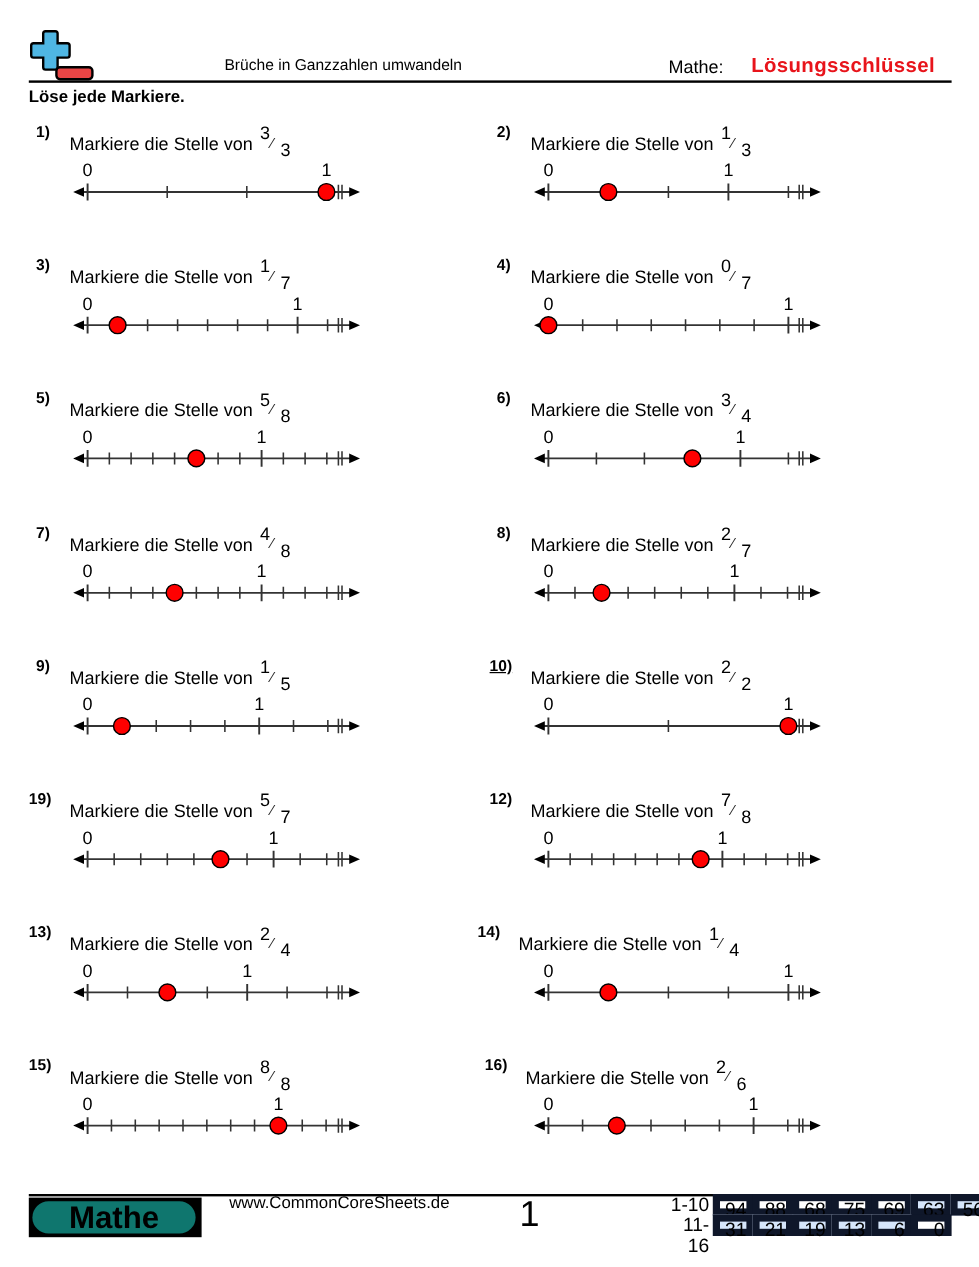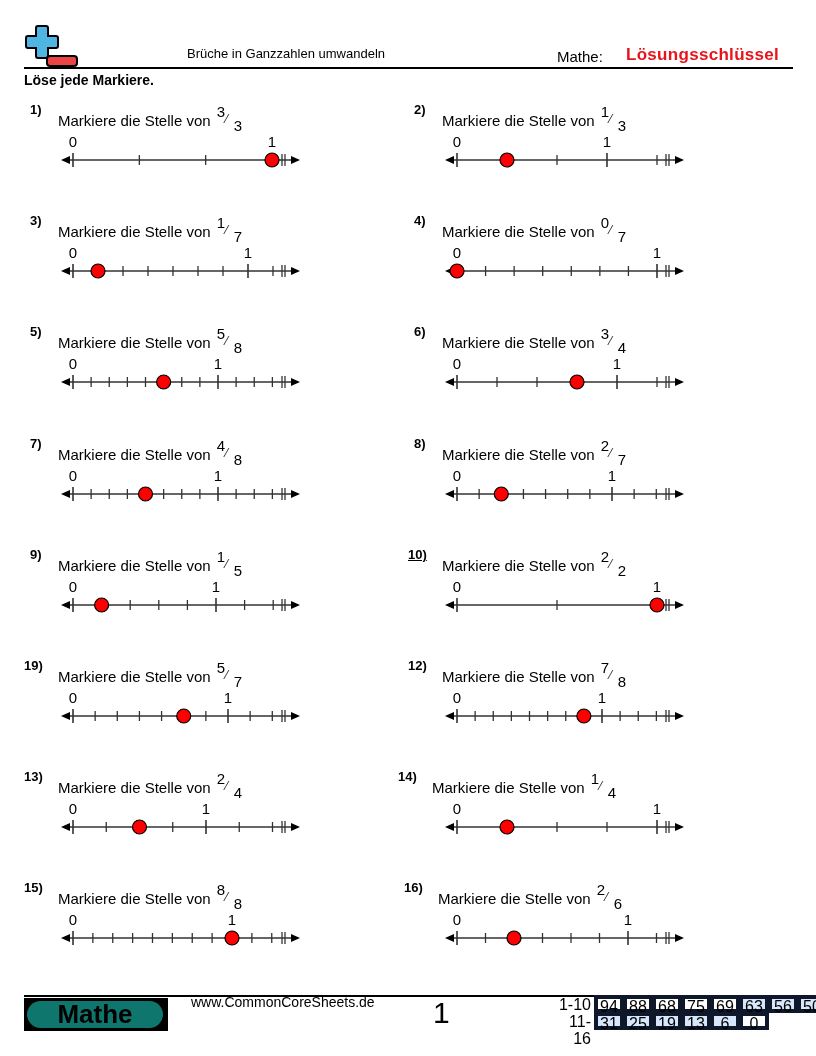--- a/index.html
+++ b/index.html
@@ -19,21 +19,21 @@
   .frac .den { position:absolute; left:19px; top:5px; font-size:15px; }
   .nl { position:absolute; left:0; top:0; }
   .footer-rule { position:absolute; left:24px; top:995px; width:769px; height:2px; background:#000; }
   .footer-badge { position:absolute; left:24px; top:998px; width:144px; height:33px; background:#000; }
   .footer-badge-inner { position:absolute; left:3px; top:3px; width:136px; height:27px; background:#0f766e; border-radius:14px; text-align:center; line-height:27px; font-size:26px; font-weight:bold; }
   .footer-url { position:absolute; left:175px; top:994px; font-size:14px;margin-left:16px; }
   .page-num { position:absolute; left:433px; top:996px; font-size:30px; }
   .score { position:absolute; left:527px; top:996px; font-size:16px;margin-left:28px; }
   .score-row { display:flex; height:17px; }
   .score-label { width:36px; text-align:right; padding-right:4px; line-height:17px; }
-  .score-cell { width:22px; border:4px solid #0f172a; margin-left:-1px; margin-top:-1px; text-align:center; line-height:16px; }
+  .score-cell { width:22px; border:6px solid #0f172a; margin-left:-1px; margin-top:-1px; text-align:right; line-height:16px; }
   .score-cell.shaded { background:#d6e6fb; }
 </style>
 </head>
 <body>
 
 <div class="logo">
   <svg width="56" height="44" viewBox="0 0 56 44">
     <path d="M14 2 h8 a2 2 0 0 1 2 2 v8 h8 a2 2 0 0 1 2 2 v8 a2 2 0 0 1 -2 2 h-8 v8 a2 2 0 0 1 -2 2 h-8 a2 2 0 0 1 -2 -2 v-8 h-8 a2 2 0 0 1 -2 -2 v-8 a2 2 0 0 1 2 -2 h8 v-8 a2 2 0 0 1 2 -2 z" fill="#4fb6e3" stroke="#000" stroke-width="2"></path>
     <rect x="23" y="32" width="30" height="10" rx="3" fill="#e94545" stroke="#000" stroke-width="2"></rect>
   </svg>
@@ -417,19 +417,19 @@
       <div class="score-cell">69</div>
       <div class="score-cell shaded">63</div>
       <div class="score-cell shaded">56</div>
       <div class="score-cell shaded">50</div>
       <div class="score-cell shaded">44</div>
       <div class="score-cell shaded">38</div>
     </div>
     <div class="score-row">
       <div class="score-label">11-16</div>
       <div class="score-cell shaded">31</div>
-      <div class="score-cell shaded">25</div>
+      <div class="score-cell shaded">21</div>
       <div class="score-cell shaded">19</div>
       <div class="score-cell shaded">13</div>
       <div class="score-cell shaded">6</div>
       <div class="score-cell">0</div>
     </div>
   </div>
 
 </body></html>

